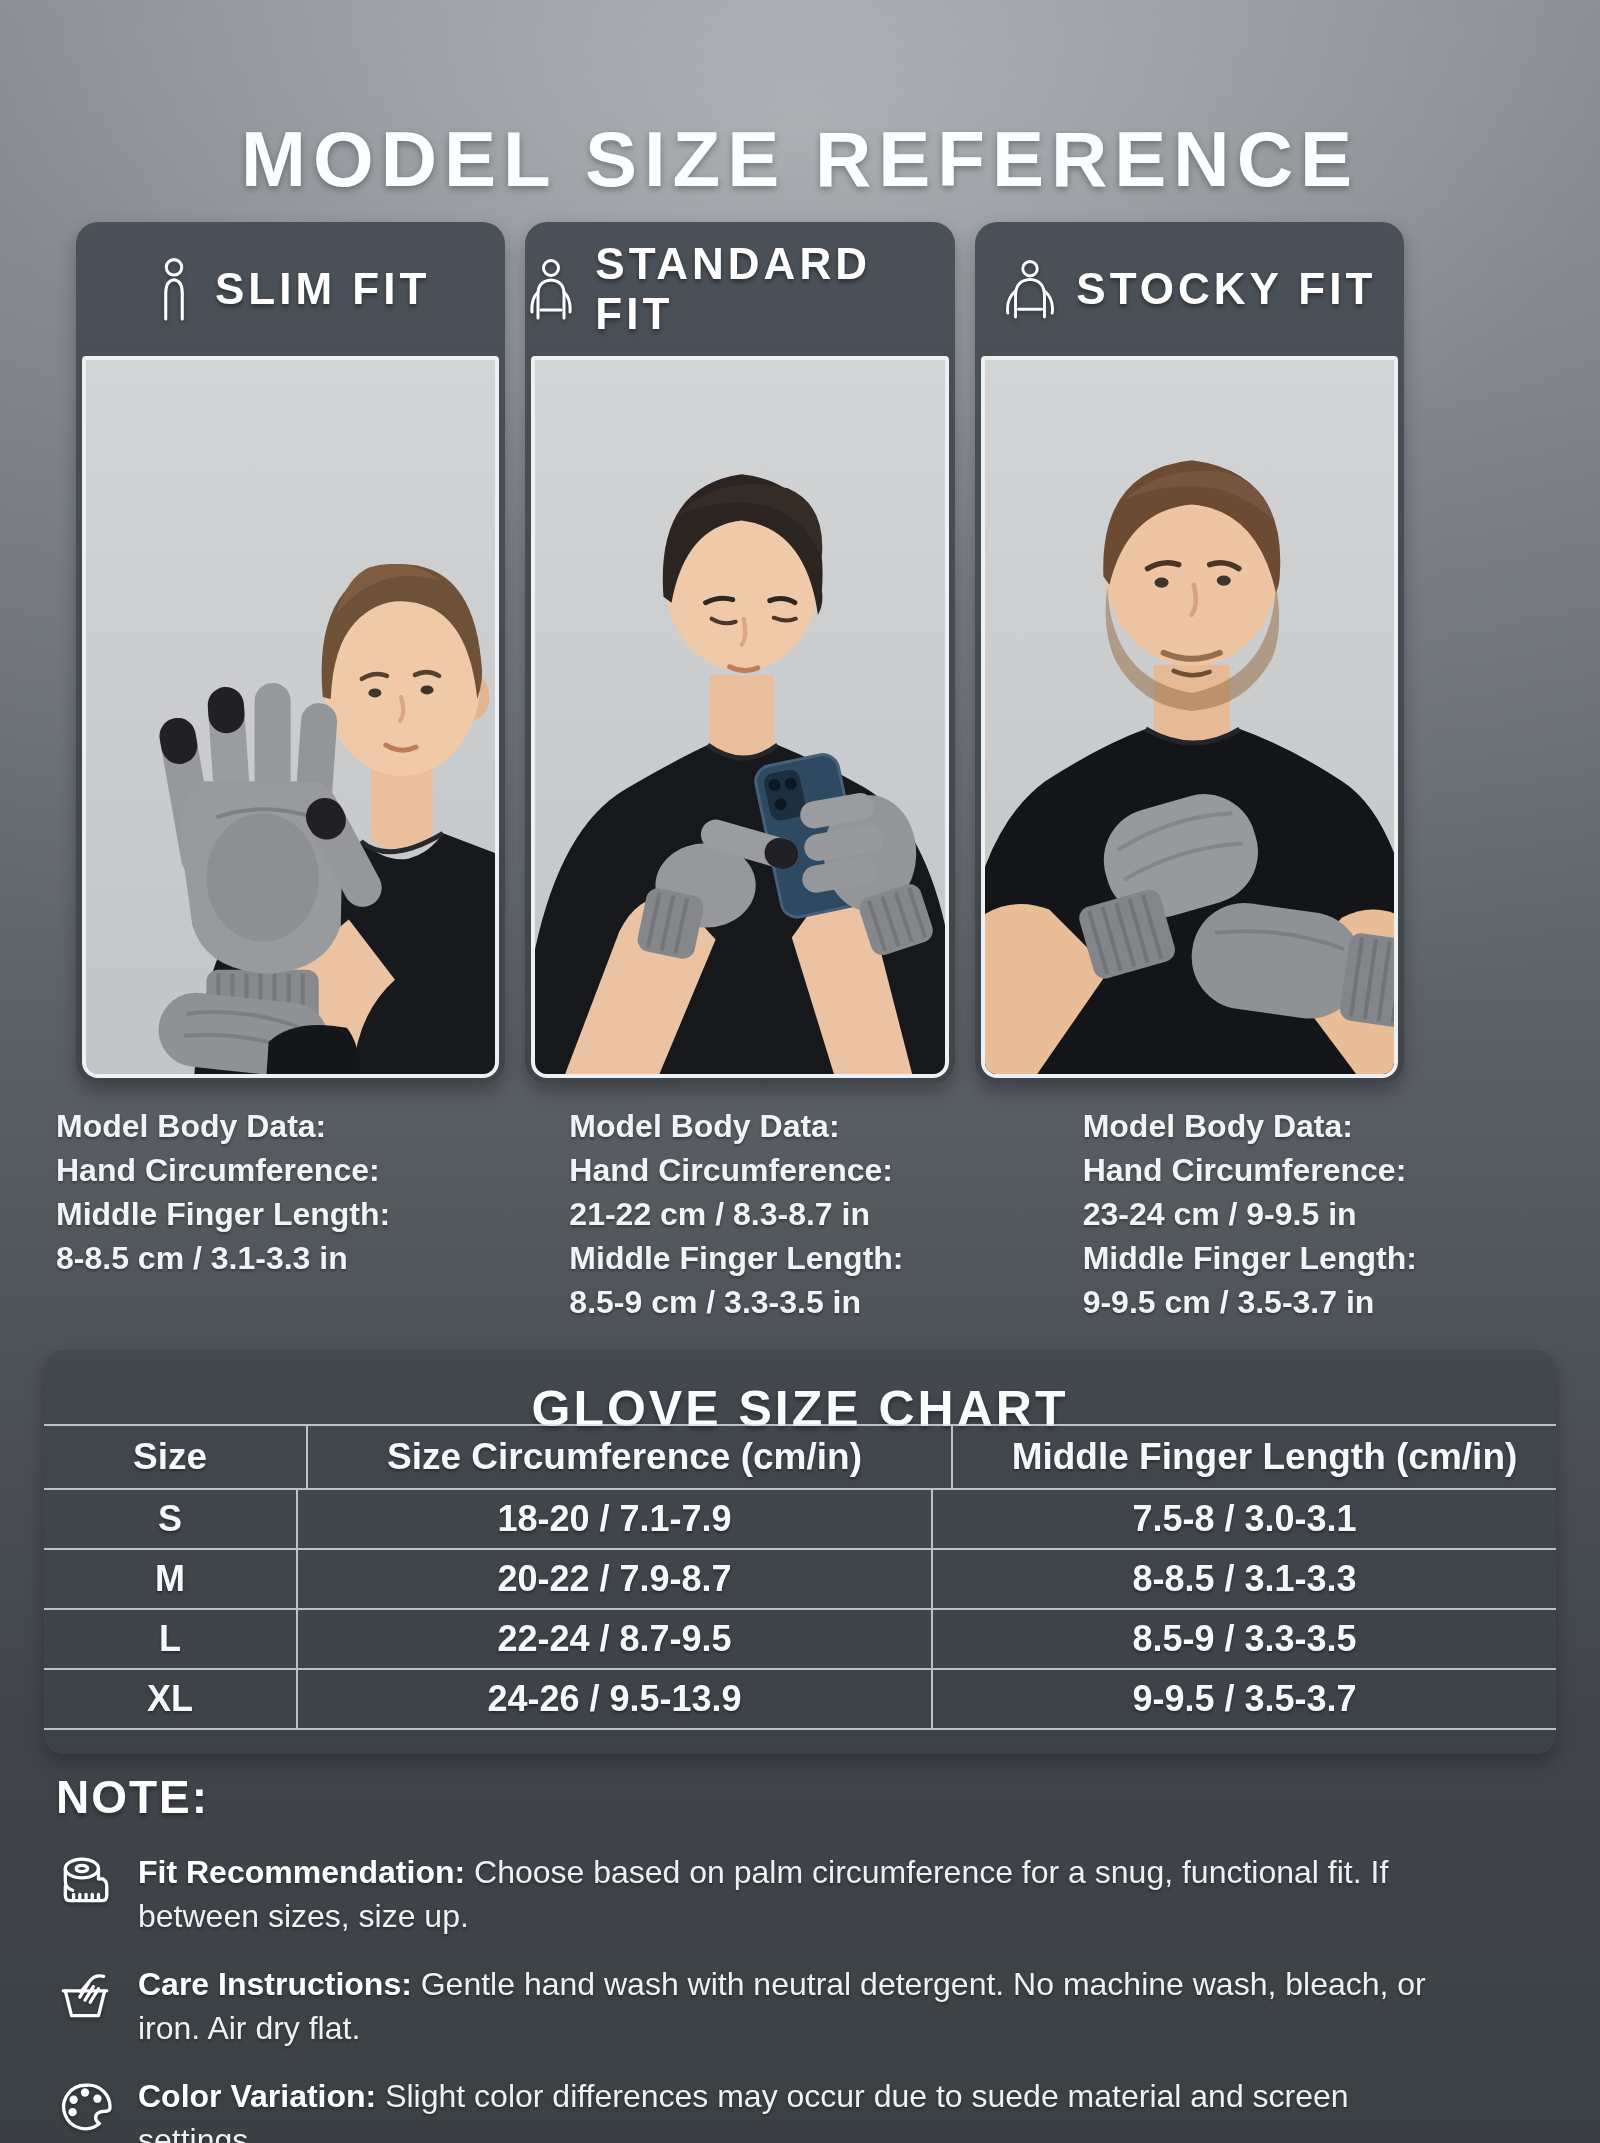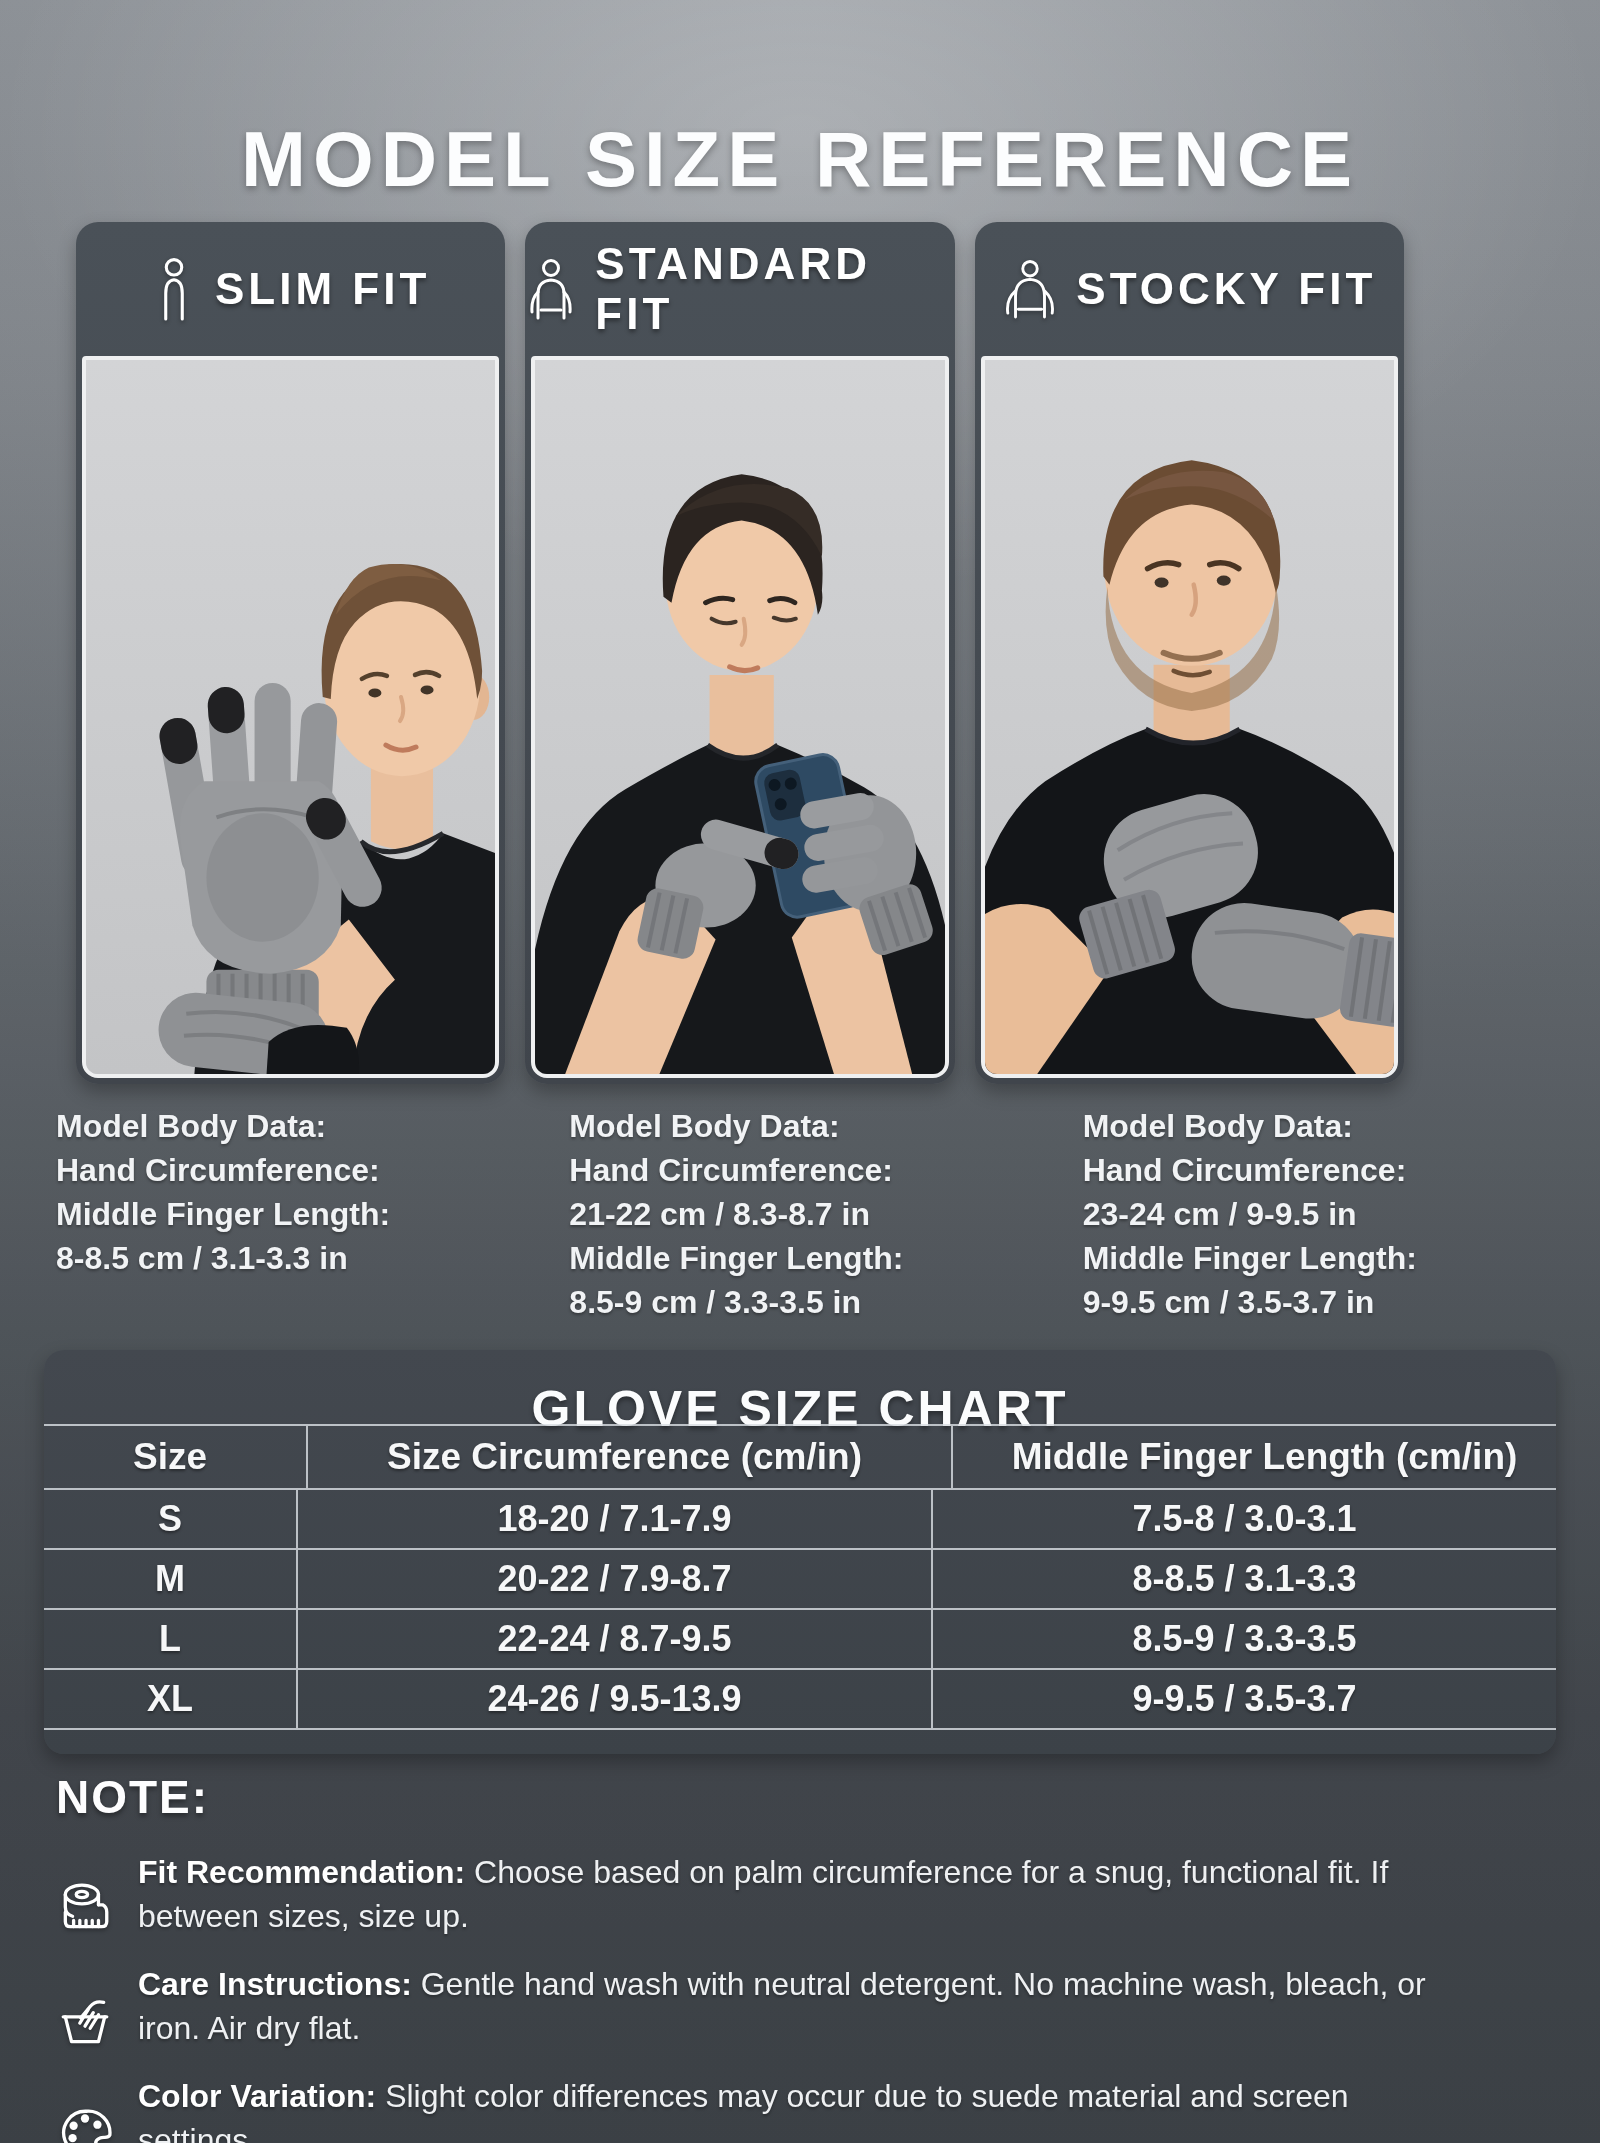--- a/index.html
+++ b/index.html
@@ -59,21 +59,21 @@
   .td{display:flex;align-items:center;justify-content:center;
       font-size:36px;font-weight:600;color:#f6f7f8;text-shadow:0 2px 3px rgba(0,0,0,0.4);}
   .tr.head .td{font-size:37px;font-weight:700;}
   .td + .td{border-left:2px solid rgba(216,221,226,0.82);}
   
   .note{position:absolute;left:44px;top:1770px;width:1512px;}
   .note-heading{
     margin:0 0 26px 12px;font-size:46px;font-weight:800;letter-spacing:2px;color:#fdfdfe;
     text-shadow:0 3px 5px rgba(0,0,0,0.4);
   }
-  .note-item{display:flex;align-items:flex-end;gap:24px;margin:12px 0 24px 12px;}
+  .note-item{display:flex;align-items:flex-start;gap:24px;margin:12px 0 24px 12px;}
   .note-icon{flex:none;width:58px;height:58px;margin-top:4px;}
   .note-icon svg{display:block;filter:drop-shadow(0 2px 2px rgba(0,0,0,0.35));}
   .note-text{
     margin:0;width:1330px;font-size:32px;line-height:44px;color:#eef0f2;
     text-shadow:0 2px 3px rgba(0,0,0,0.35);
   }
   .note-text .b{font-weight:800;color:#ffffff;}
 </style>
 </head>
 <body>

